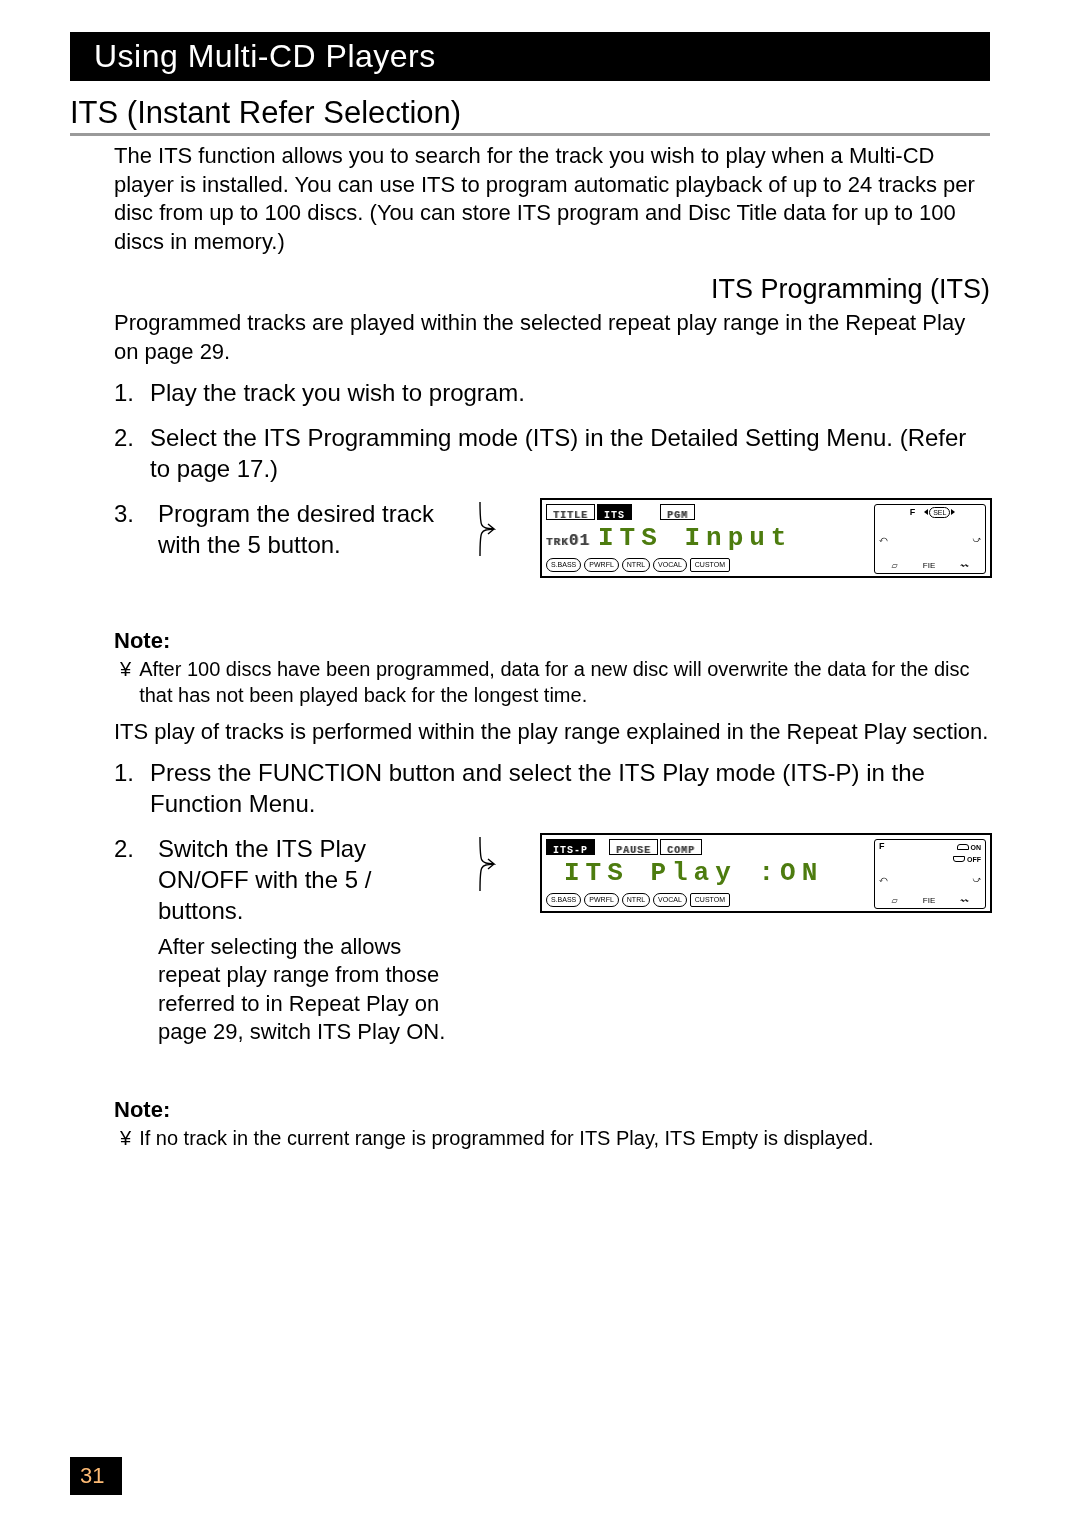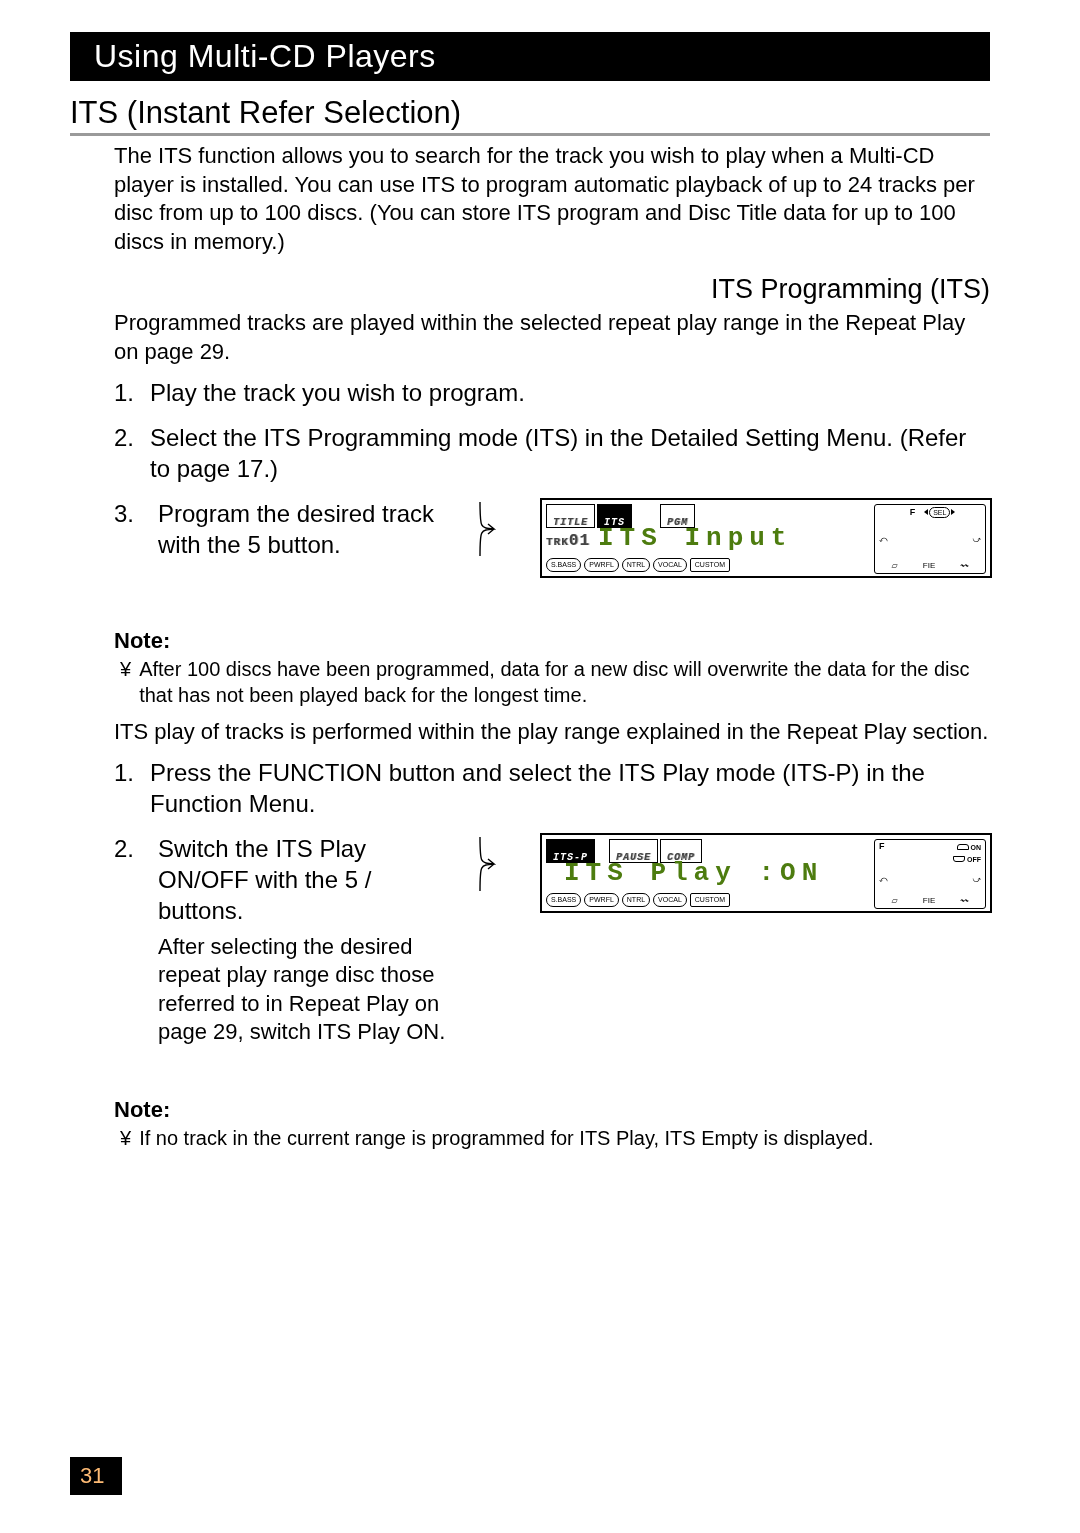--- a/index.html
+++ b/index.html
@@ -102,29 +102,28 @@
     gap: 2px;
   }
   .lcd-tabs {
     display: flex;
     gap: 2px;
     height: 16px;
   }
   .tab {
     border: 1px solid #000;
     font-size: 10px;
-    padding: 11px 6px;
+    padding: 4px 6px;
     line-height: 14px;
     background: #fff;
     letter-spacing: 1px;
     font-family: "Courier New", monospace;
     font-weight: bold;
     text-shadow: 1px 0 #aaa;
     color:#444;
-    font-style:italic;
   }
   .tab.active {
     background: #000;
     color: #fff;
     text-shadow:none;
   }
   .lcd-line2 {
     display: flex;
     align-items: baseline;
     gap: 8px;
@@ -307,21 +306,21 @@
   <div class="ol">
     <div class="ol-item">
       <span class="ol-num">1.</span>
       <span class="ol-body">Press the FUNCTION button and select the ITS Play mode (ITS-P) in the Function Menu.</span>
     </div>
 
     <div class="ol-item step-row">
       <span class="ol-num">2.</span>
       <div class="ol-body step-text">
         <div>Switch the ITS Play ON/OFF with the 5 /    buttons.</div>
-        <div class="sub-note">After selecting the desired repeat play range disc those referred to in  Repeat Play  on page 29, switch ITS Play ON.</div>
+        <div class="sub-note">After selecting the allows repeat play range from those referred to in  Repeat Play  on page 29, switch ITS Play ON.</div>
       </div>
 
       <div class="arrow-icon">
         <svg viewBox="0 0 36 62" width="36" height="62" class="arrow-svg">
           <path d="M4 4 C 4 30, 4 30, 18 31 L 12 26 M18 31 L12 36 M4 58 C 4 32, 4 32, 18 31"></path>
         </svg>
       </div>
 
       <div class="display-panel">
         <div class="lcd">

